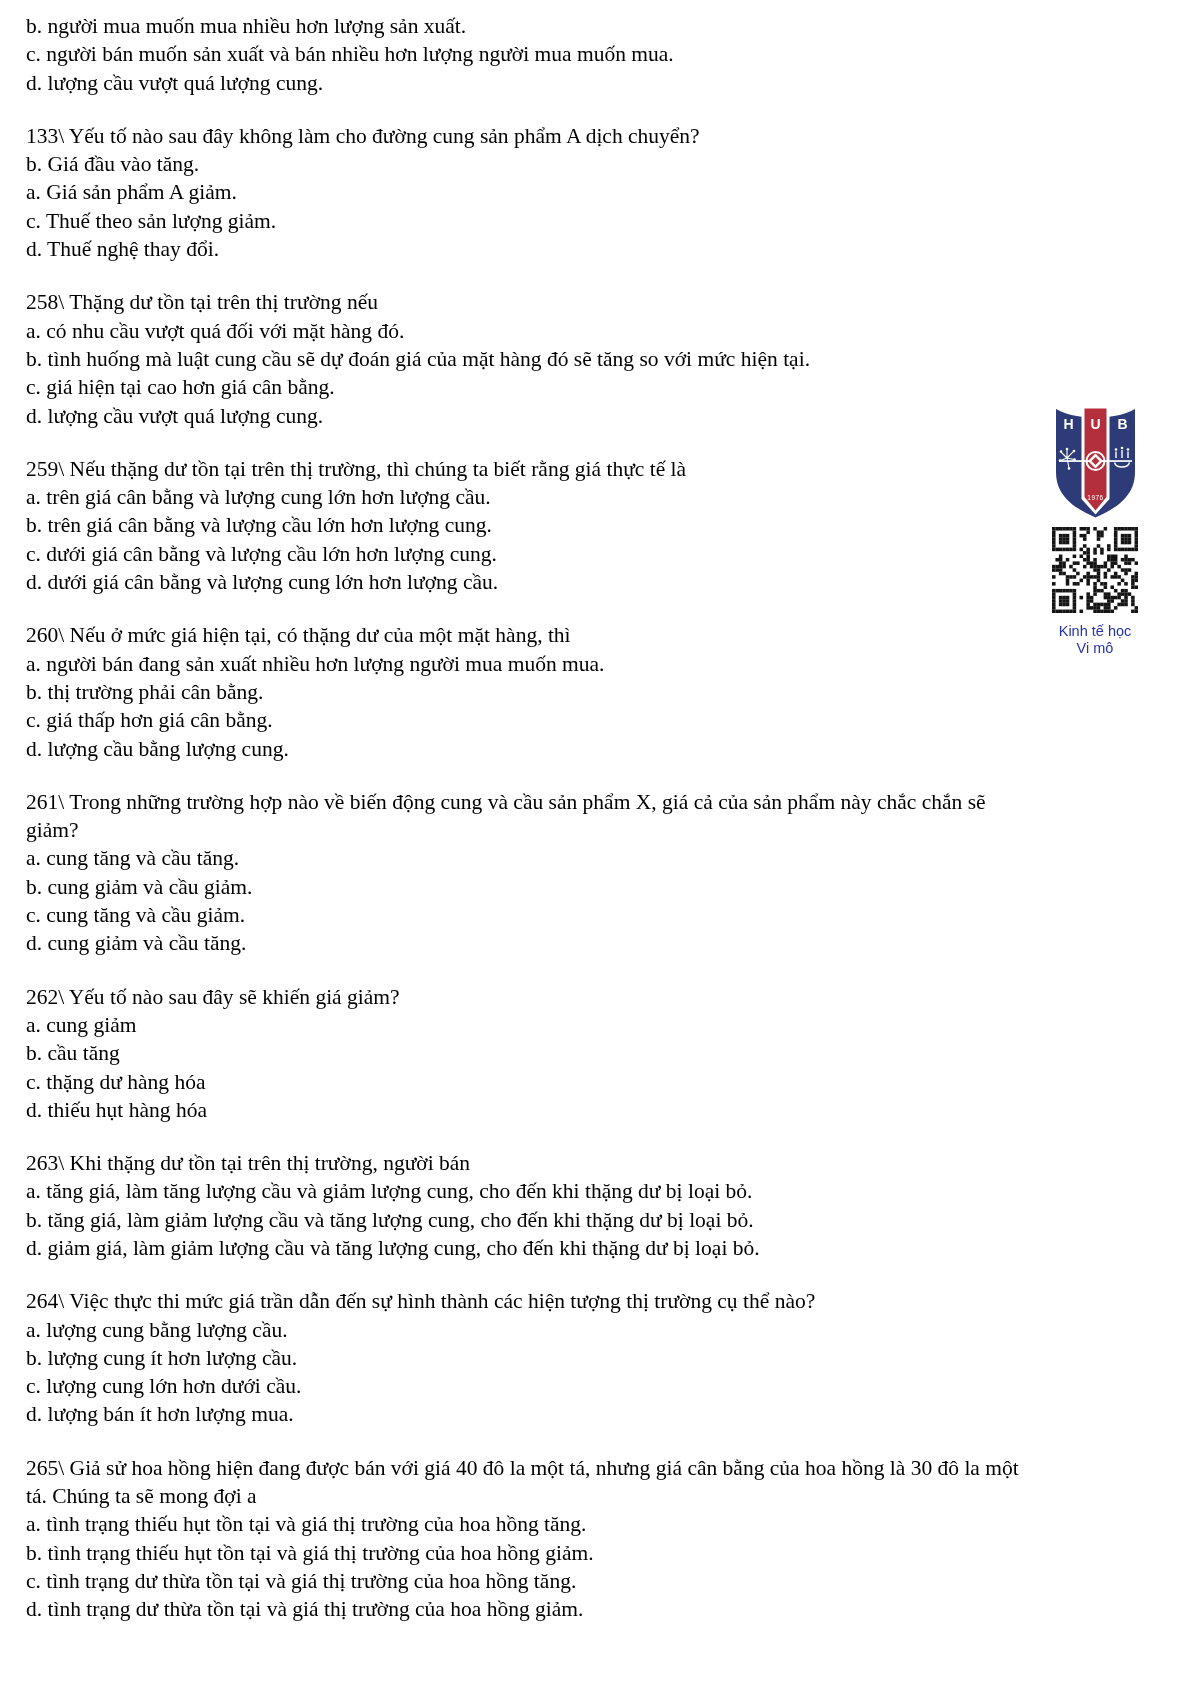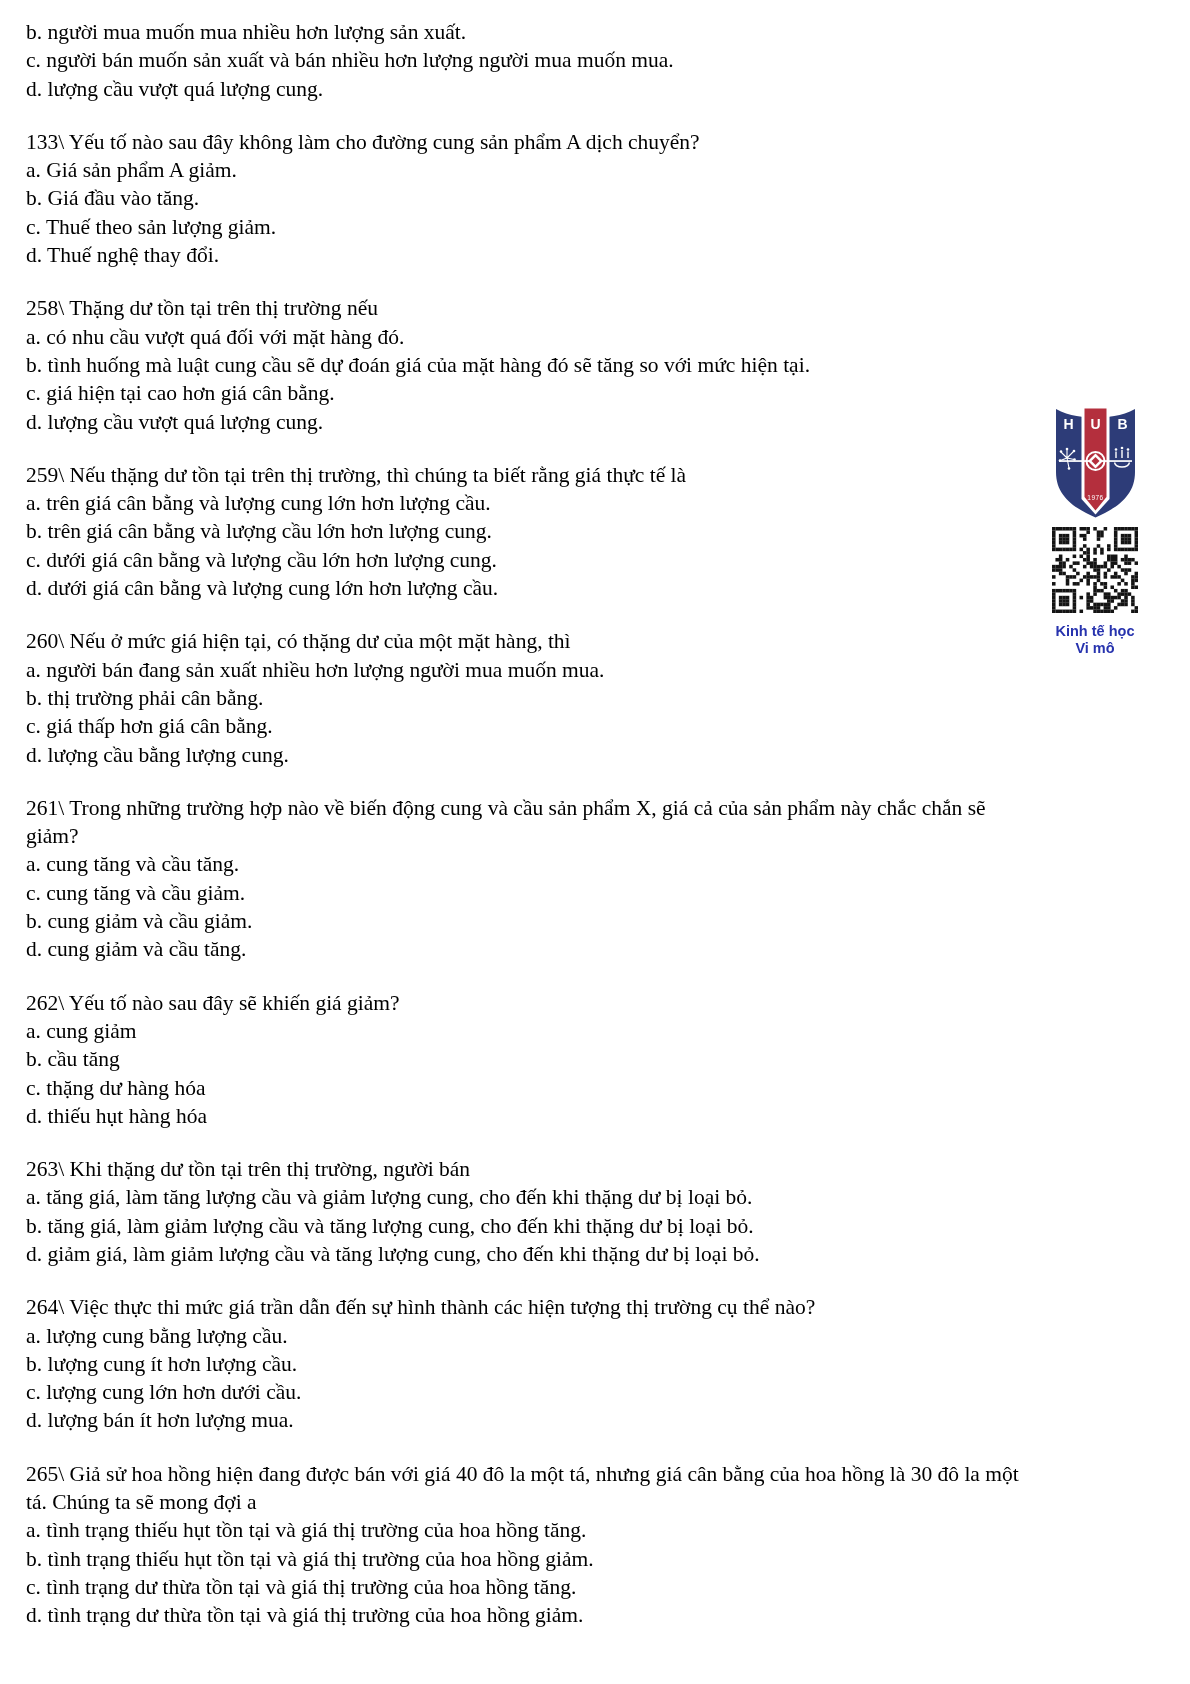--- a/index.html
+++ b/index.html
@@ -1,27 +1,27 @@
 <!DOCTYPE html>
 <html style="--navy: #2d3c78; --red: #b42f3d; --cap: #2733ae;"><head>
 <meta charset="utf-8">
 <style>
   html,body{margin:0;padding:0}
   body{
     width:1190px;height:1684px;background:#fff;position:relative;overflow:hidden;
     font-family:"Liberation Serif",serif;color:#000;
   }
-  .content{position:absolute;left:26px;top:18px;font-size:21.5px;line-height:28.3px}
+  .content{position:absolute;left:26px;top:12px;font-size:21.5px;line-height:28.3px}
   .block{margin:0 0 25px 0}
   .line{white-space:pre}
   .sidebar{position:absolute;left:1048px;top:402px;width:94px;text-align:center}
   .logo{display:block;margin:0 auto}
   .qr{display:block;margin:7px auto 0 auto;fill:#141414}
   .caption{
-    margin-top:10px;font-family:"Liberation Sans",sans-serif;font-weight:bold;
+    margin-top:10px;font-family:"Liberation Sans",sans-serif;font-weight:normal;
     font-size:14.5px;line-height:17px;color:var(--cap,#2733ae);
   }
   .f-navy{fill:var(--navy,#2d3c78)}
   .f-red{fill:var(--red,#b42f3d)}
   .f-white{fill:#fff}
   .s-white{stroke:#fff;fill:none}
   .logo-letter{fill:#fff;font-family:"Liberation Sans",sans-serif;font-weight:bold;font-size:14px;text-anchor:middle}
   .logo-year{fill:#fff;font-family:"Liberation Sans",sans-serif;font-size:6.5px;letter-spacing:.5px;text-anchor:middle}
 </style>
 </head>
@@ -30,22 +30,22 @@
 <div class="content">
 
   <div class="block">
     <div class="line">b. người mua muốn mua nhiều hơn lượng sản xuất.</div>
     <div class="line">c. người bán muốn sản xuất và bán nhiều hơn lượng người mua muốn mua.</div>
     <div class="line">d. lượng cầu vượt quá lượng cung.</div>
   </div>
 
   <div class="block">
     <div class="line">133\ Yếu tố nào sau đây không làm cho đường cung sản phẩm A dịch chuyển?</div>
+    <div class="line">b. Giá đầu vào tăng.</div>
     <div class="line">a. Giá sản phẩm A giảm.</div>
-    <div class="line">b. Giá đầu vào tăng.</div>
     <div class="line">c. Thuế theo sản lượng giảm.</div>
     <div class="line">d. Thuế nghệ thay đổi.</div>
   </div>
 
   <div class="block">
     <div class="line">258\ Thặng dư tồn tại trên thị trường nếu</div>
     <div class="line">a. có nhu cầu vượt quá đối với mặt hàng đó.</div>
     <div class="line">b. tình huống mà luật cung cầu sẽ dự đoán giá của mặt hàng đó sẽ tăng so với mức hiện tại.</div>
     <div class="line">c. giá hiện tại cao hơn giá cân bằng.</div>
     <div class="line">d. lượng cầu vượt quá lượng cung.</div>
@@ -64,22 +64,22 @@
     <div class="line">a. người bán đang sản xuất nhiều hơn lượng người mua muốn mua.</div>
     <div class="line">b. thị trường phải cân bằng.</div>
     <div class="line">c. giá thấp hơn giá cân bằng.</div>
     <div class="line">d. lượng cầu bằng lượng cung.</div>
   </div>
 
   <div class="block">
     <div class="line">261\ Trong những trường hợp nào về biến động cung và cầu sản phẩm X, giá cả của sản phẩm này chắc chắn sẽ</div>
     <div class="line">giảm?</div>
     <div class="line">a. cung tăng và cầu tăng.</div>
+    <div class="line">b. cung giảm và cầu giảm.</div>
     <div class="line">c. cung tăng và cầu giảm.</div>
-    <div class="line">b. cung giảm và cầu giảm.</div>
     <div class="line">d. cung giảm và cầu tăng.</div>
   </div>
 
   <div class="block">
     <div class="line">262\ Yếu tố nào sau đây sẽ khiến giá giảm?</div>
     <div class="line">a. cung giảm</div>
     <div class="line">b. cầu tăng</div>
     <div class="line">c. thặng dư hàng hóa</div>
     <div class="line">d. thiếu hụt hàng hóa</div>
   </div>

